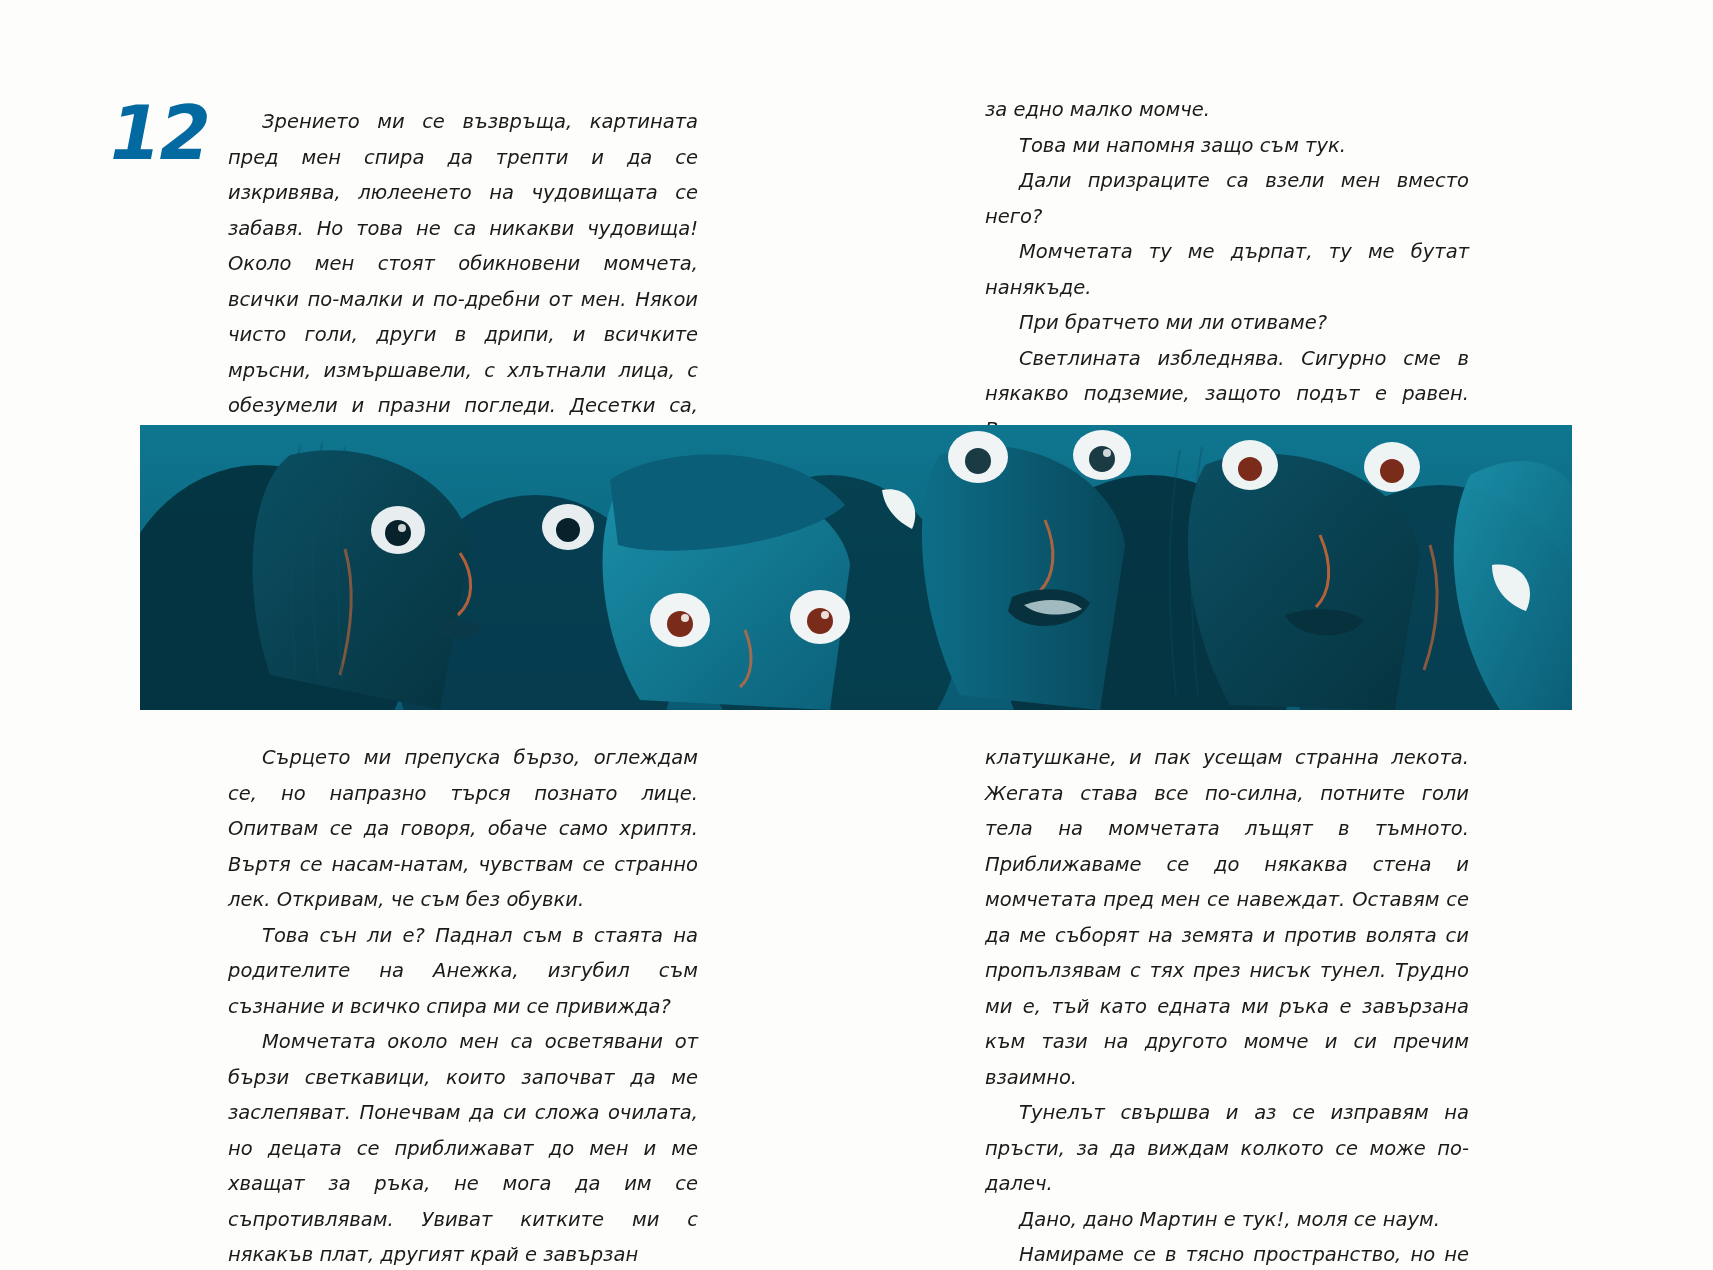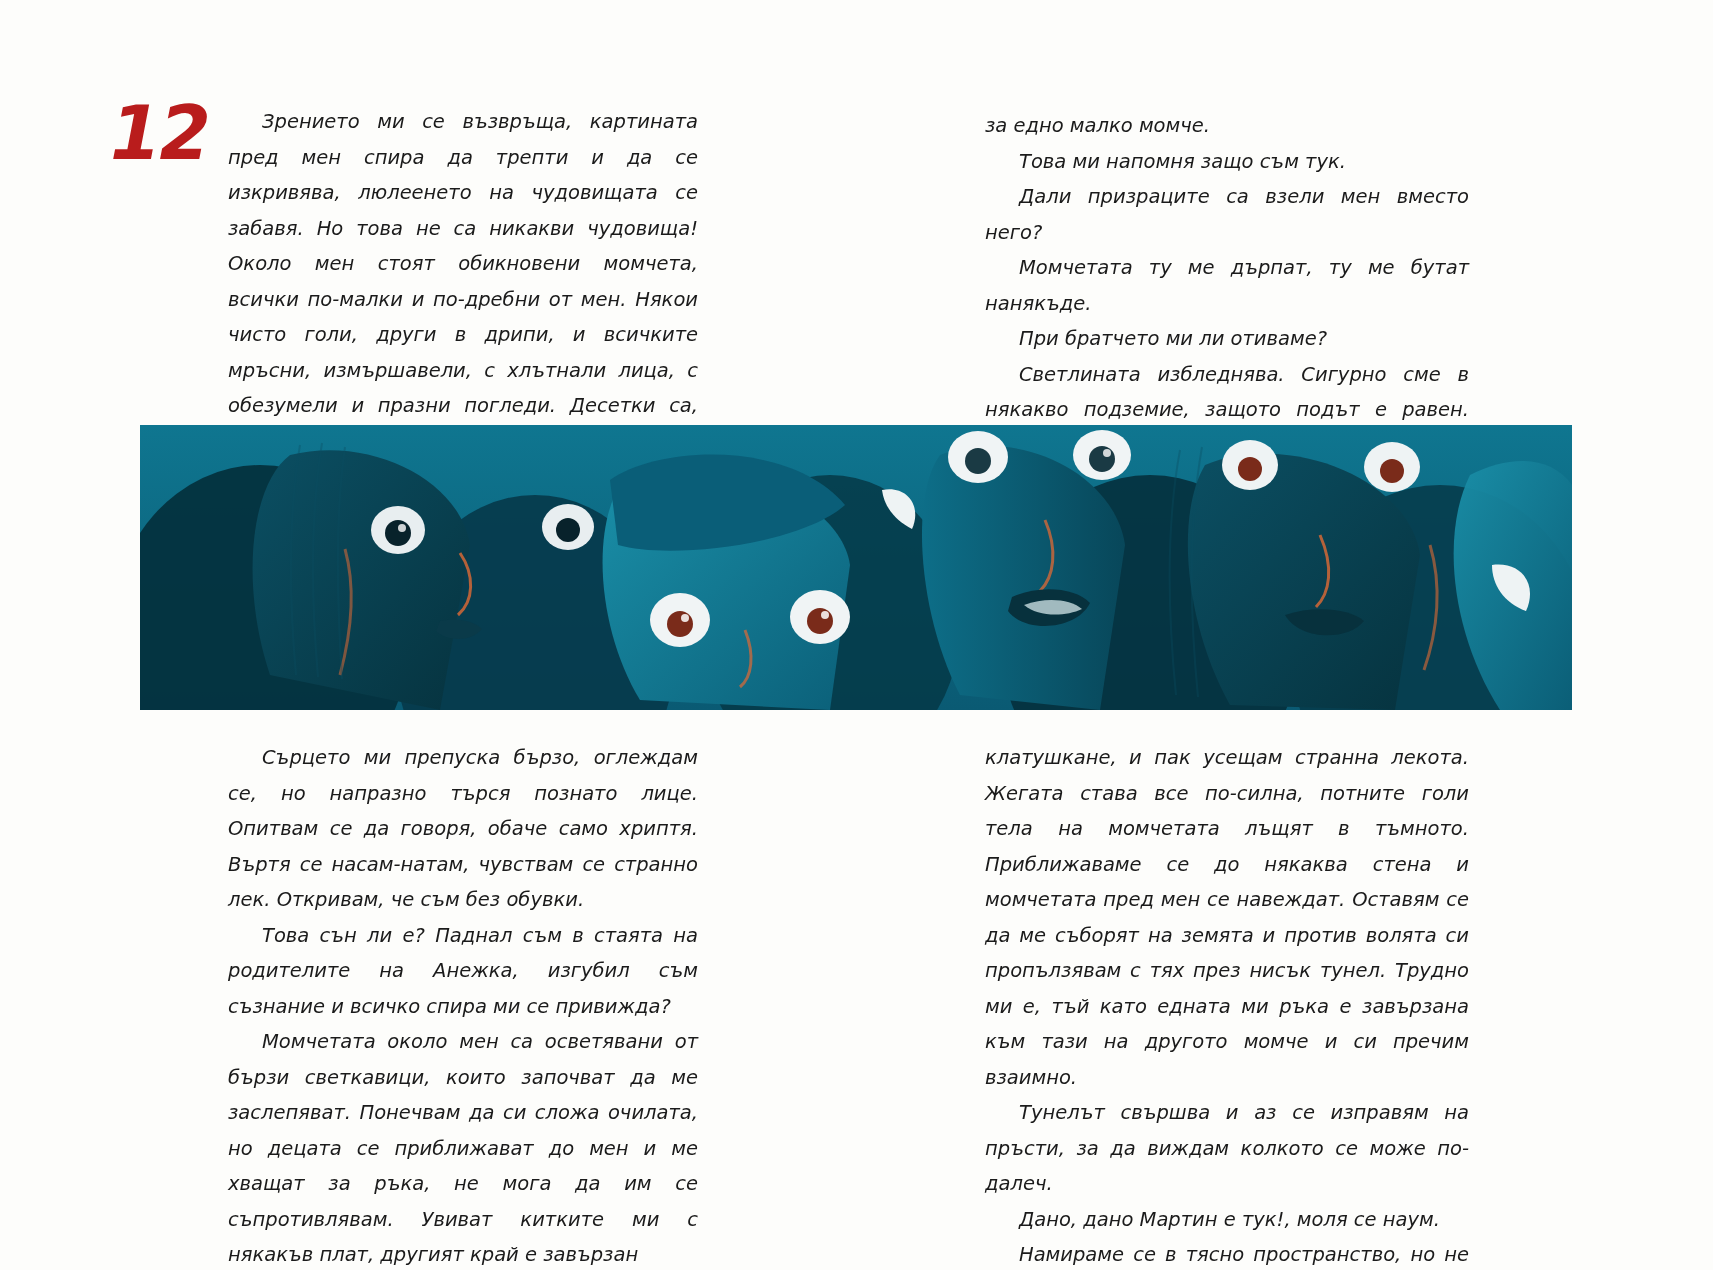--- a/index.html
+++ b/index.html
@@ -24,21 +24,21 @@
 
   
   .chapter-number {
     position: absolute;
     left: 110px;
     top: 96px;
     font-family: "DejaVu Sans", sans-serif;
     font-style: italic;
     font-weight: bold;
     font-size: 74px;
-    color: #b91c1c;
+    color: #0369a1;
     letter-spacing: -2px;
     line-height: 1;
   }
 
   
   .col {
     position: absolute;
     font-family: "DejaVu Sans", sans-serif;
     font-style: italic;
     font-size: 19.5px;
@@ -52,21 +52,21 @@
   }
   .col p.indent {
     text-indent: 34px;
   }
   .col p.em {
     text-indent: 34px;
     font-style: italic;
   }
 
   .col-left-top  { left: 228px; top: 104px;  width: 470px; }
-  .col-right-top { left: 985px; top: 108px;  width: 484px; }
+  .col-right-top { left: 985px; top: 92px;  width: 484px; }
   .col-left-bot  { left: 228px; top: 740px;  width: 470px; }
   .col-right-bot { left: 985px; top: 740px;  width: 484px; }
 
   
   .illus {
     position: absolute;
     left: 140px;
     top: 425px;
     width: 1432px;
     height: 285px;

